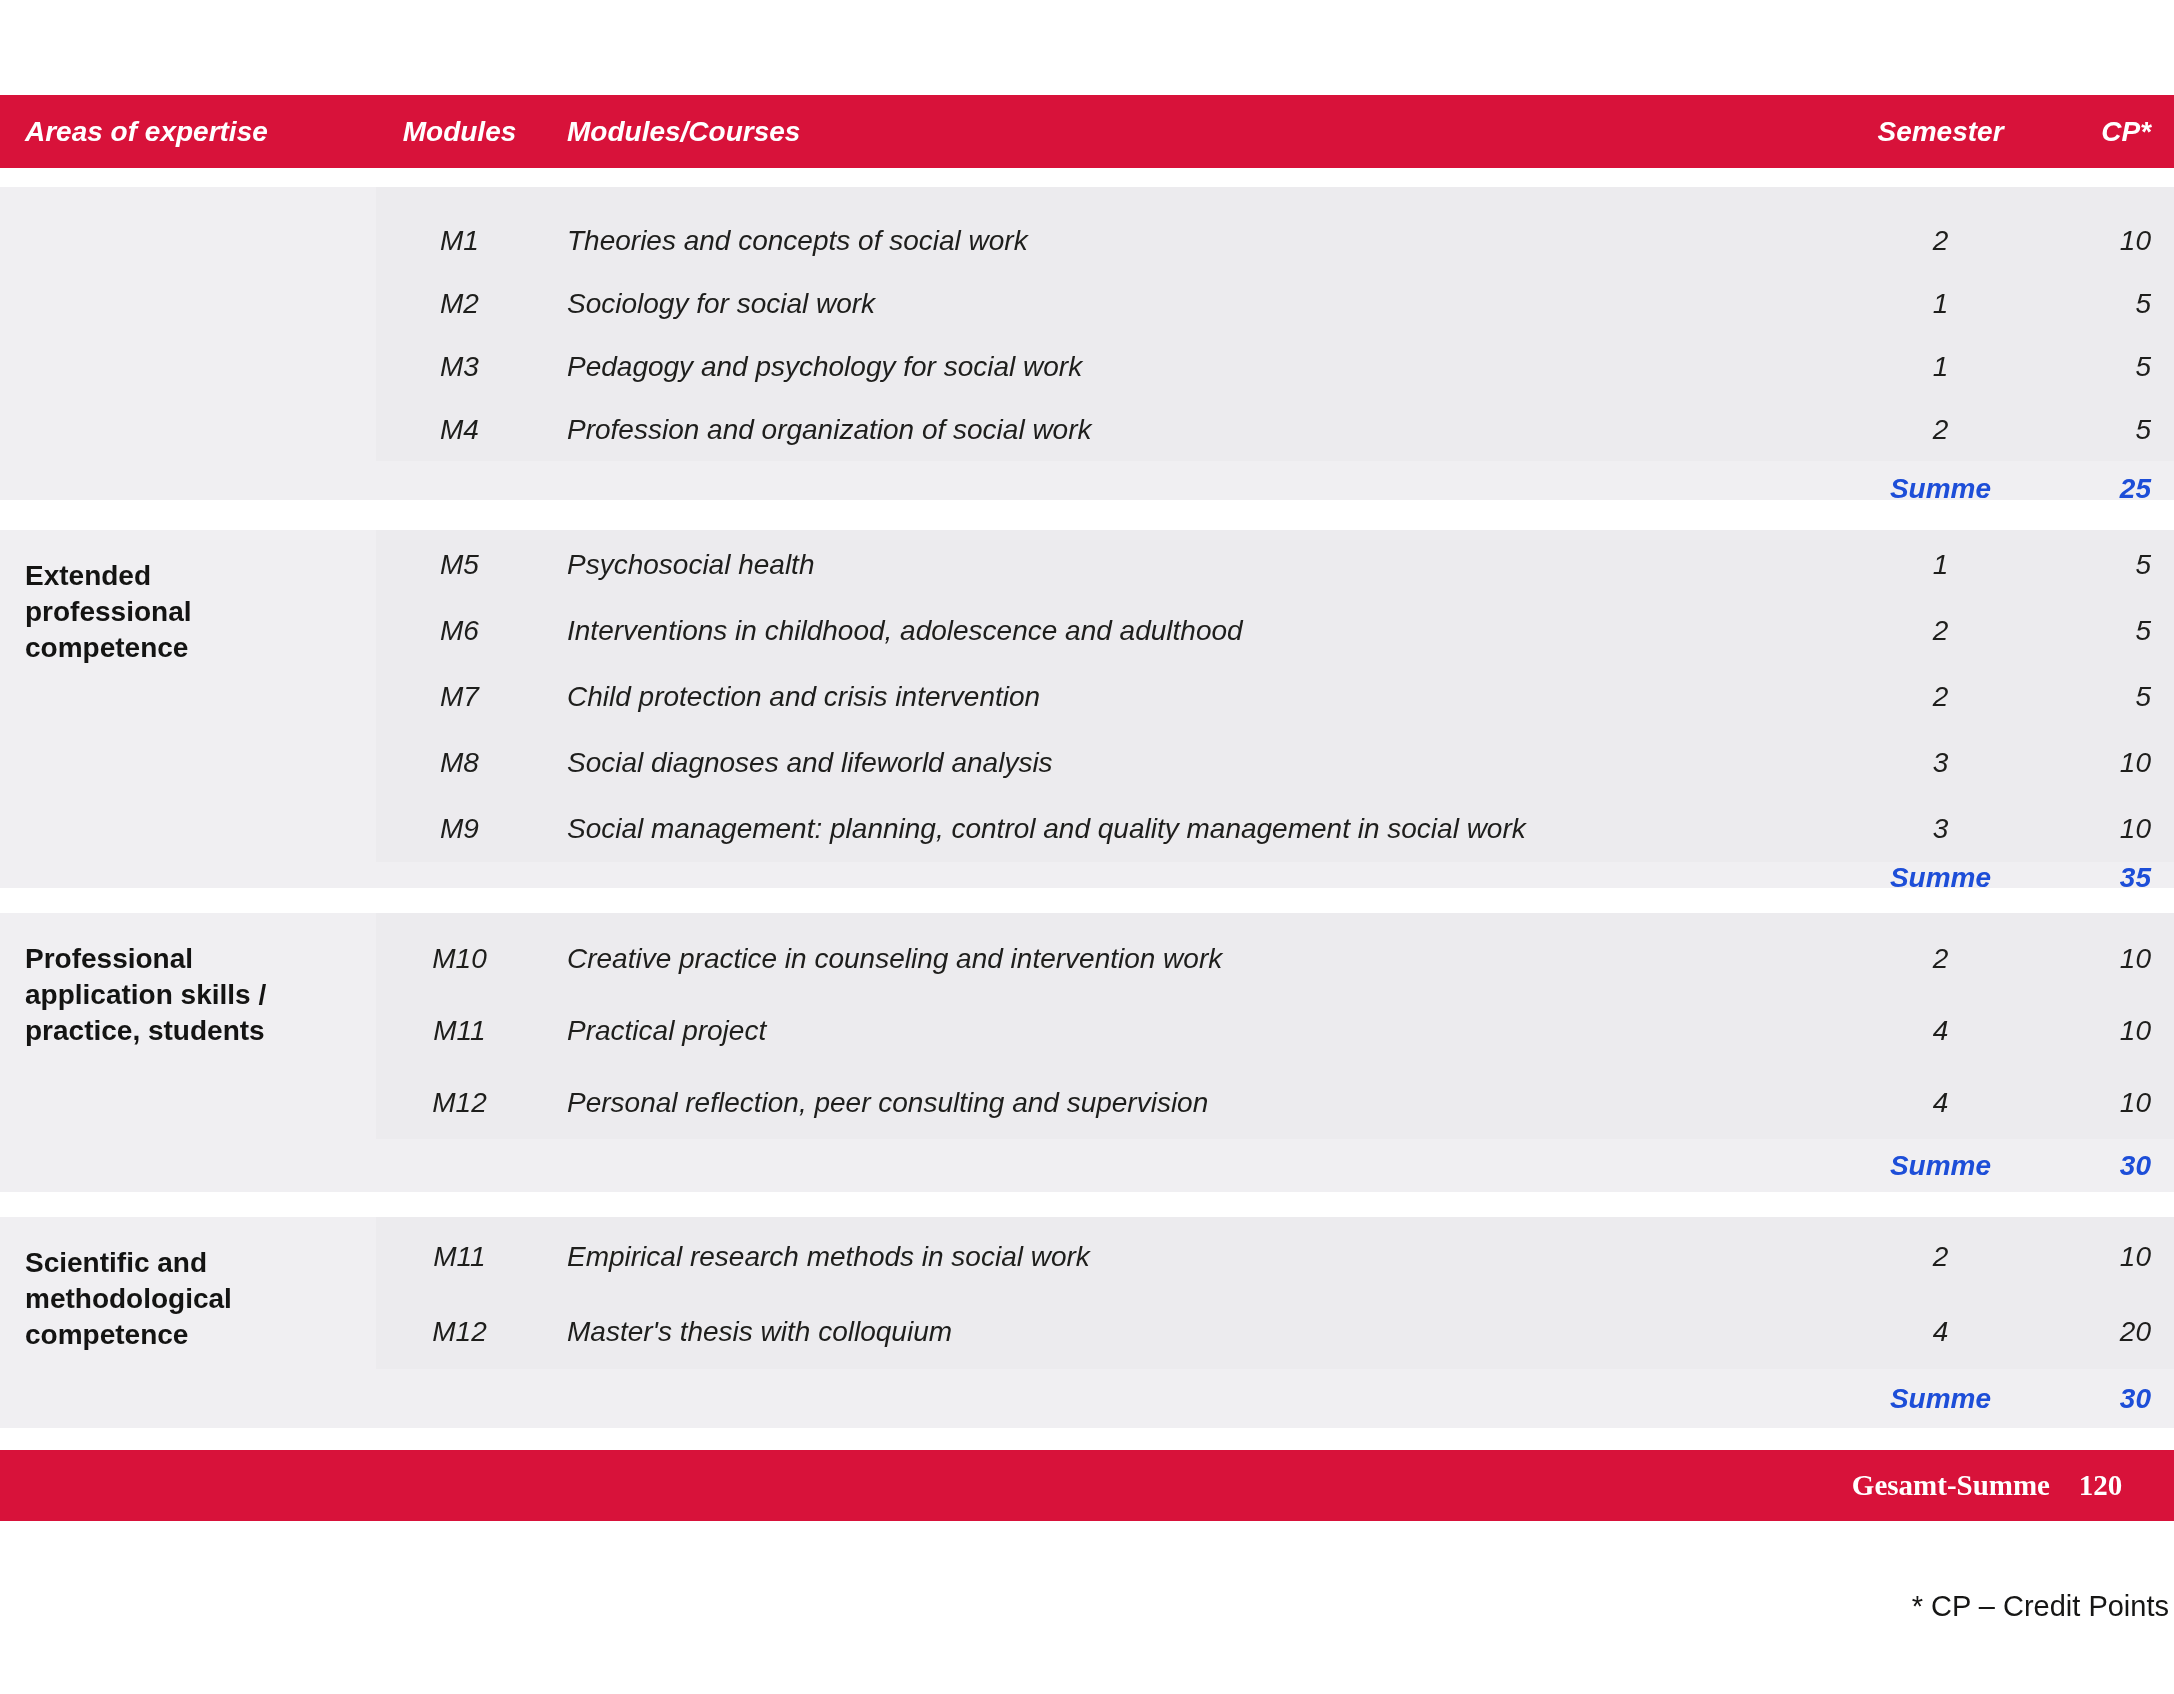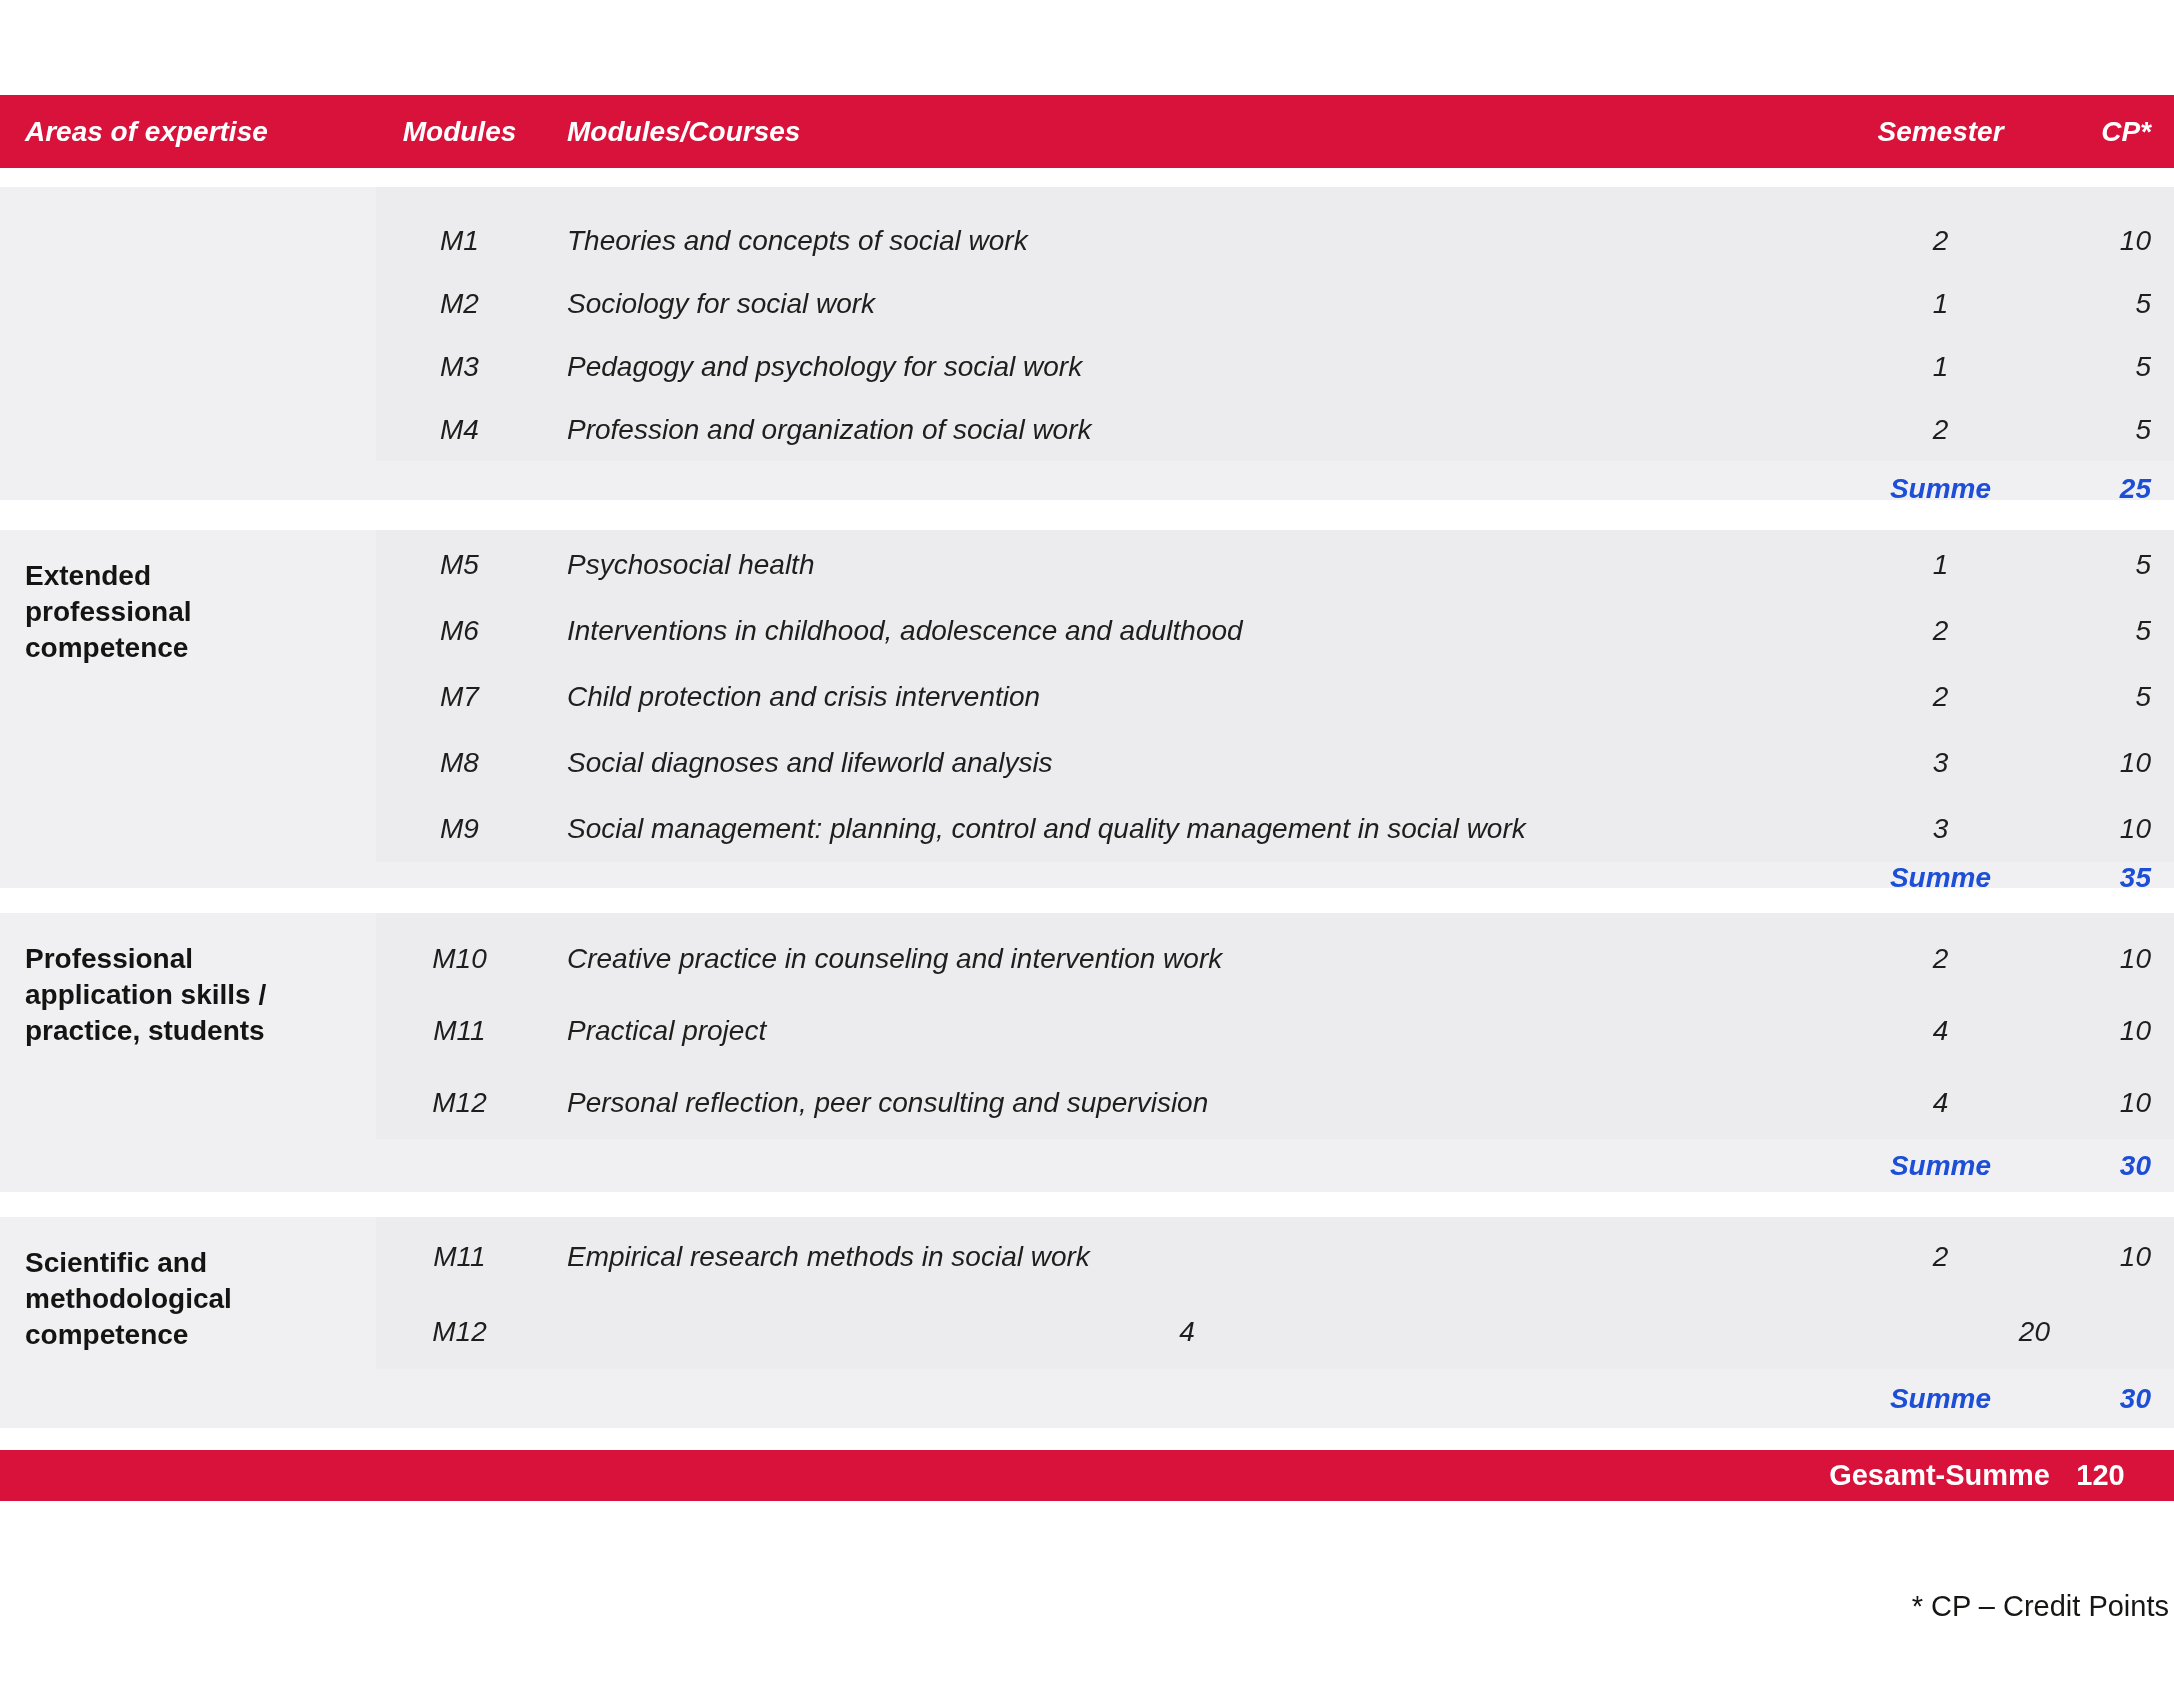--- a/index.html
+++ b/index.html
@@ -38,25 +38,25 @@
     background:linear-gradient(to right, rgba(0,0,0,0) 376px, var(--rowsbg) 376px);
   }
   .row{font-size:28px;box-sizing:border-box;}
   .area-title{
     position:absolute;left:25px;top:28px;width:328px;
     font-weight:bold;font-size:28px;line-height:36px;
     white-space:pre-line;color:#141413;
   }
   .summe-row{font-weight:bold;font-size:28px;color:#1d4ed8;}
   .footer-bar{
-    position:absolute;left:0;top:1450px;width:2174px;height:51px;
+    position:absolute;left:0;top:1450px;width:2174px;height:71px;
     background:var(--red);color:#fff;
     display:grid;grid-template-columns:1fr max-content 101px;
     padding-right:23px;box-sizing:border-box;align-items:center;
-    font-size:29px;font-weight:bold;
+    font-size:29px;font-weight:bold;font-family:Liberation Serif, serif;
   }
   .footer-bar .f-label{text-align:right;}
   .footer-bar .f-value{text-align:center;}
   .footnote{
     position:absolute;right:5px;top:1590px;
     font-size:29px;color:#161615;text-align:right;
   }
 </style>
 </head>
 <body>
@@ -203,20 +203,21 @@
           <div class="row grid-row" style="height: 75px;">
             <div class="c-area"></div>
             <div class="c-code">M11</div>
             <div class="c-course">Empirical research methods in social work</div>
             <div class="c-sem">2</div>
             <div class="c-cp">10</div>
           </div>
           <div class="row grid-row" style="height: 75px;">
             <div class="c-area"></div>
             <div class="c-code">M12</div>
+            <div class="c-course">Master's thesis with colloquium</div>
             <div class="c-sem">4</div>
             <div class="c-cp">20</div>
           </div>
         </div>
         <div class="summe-row grid-row" style="height: 60px;">
           <div class="c-area"></div>
           <div class="c-code"></div>
           <div class="c-course"></div>
           <div class="c-sem">Summe</div>
           <div class="c-cp">30</div>

